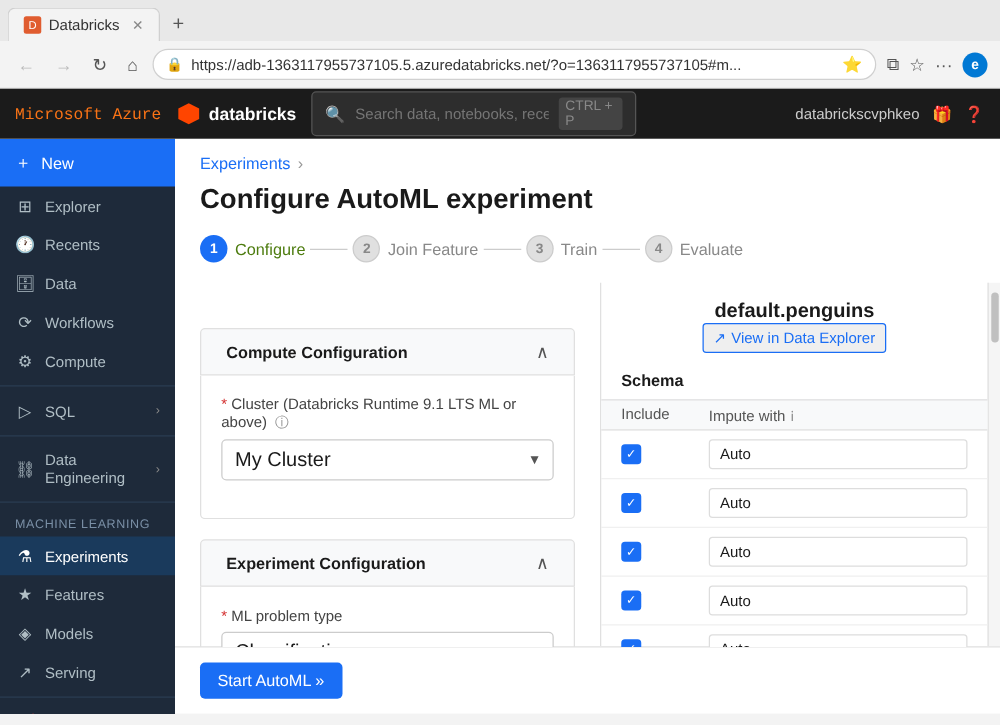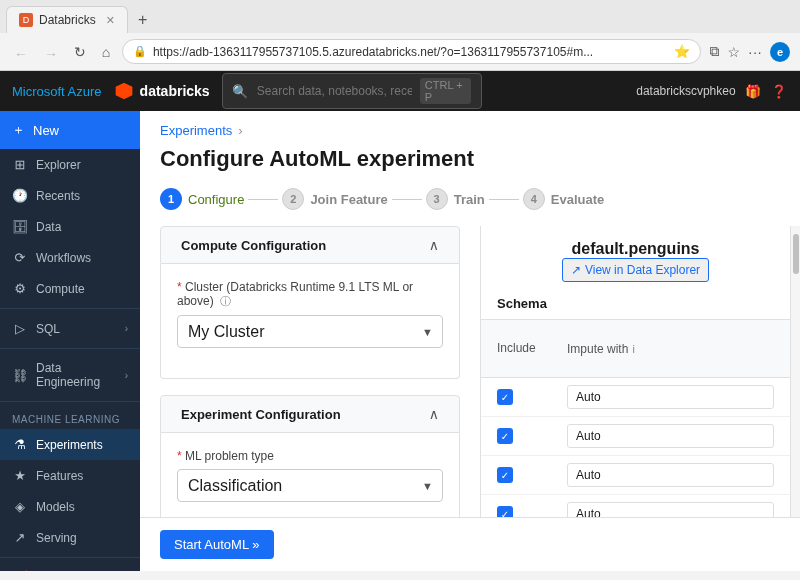--- a/index.html
+++ b/index.html
@@ -19,21 +19,21 @@
     .nav-btn.disabled { color: #bbb; }
     .address-bar { flex: 1; display: flex; align-items: center; background: white; border: 1px solid #d0d0d0; border-radius: 18px; padding: 4px 10px; gap: 6px; font-size: 12px; color: #333; }
     .address-bar .url-text { flex: 1; font-size: 12px; color: #333; overflow: hidden; text-overflow: ellipsis; white-space: nowrap; }
     .toolbar-icons { display: flex; gap: 8px; align-items: center; color: #555; font-size: 15px; }
 
     
     .app { display: flex; flex-direction: column; height: calc(580px - 80px); }
 
     
     .topbar { display: flex; align-items: center; gap: 12px; padding: 0 12px; background: #1b1b1b; height: 40px; flex-shrink: 0; }
-    .azure-logo { color: #0ea5e9; font-size: 13px; font-weight: 500; }
+    .azure-logo { color: #f97316; font-size: 13px; font-weight: 500; font-family: Liberation Mono, monospace; }
     .databricks-logo { display: flex; align-items: center; gap: 6px; color: white; font-size: 14px; font-weight: 600; }
     .db-icon { width: 20px; height: 20px; }
     .search-bar { display: flex; align-items: center; background: #2d2d2d; border: 1px solid #555; border-radius: 4px; padding: 4px 10px; gap: 8px; flex: 0 0 260px; }
     .search-bar input { background: transparent; border: none; color: #ccc; font-size: 12px; outline: none; width: 160px; }
     .search-shortcut { color: #888; font-size: 11px; background: #444; padding: 1px 5px; border-radius: 3px; }
     .topbar-right { margin-left: auto; display: flex; align-items: center; gap: 10px; color: #ccc; font-size: 13px; }
     .workspace-name { color: #ccc; font-size: 12px; margin-left: 28px; }
 
     
     .layout { display: flex; flex: 1; overflow: hidden; }
@@ -61,21 +61,21 @@
     .breadcrumb-sep { color: #999; }
     .page-title { font-size: 22px; font-weight: 600; color: #1a1a1a; padding: 4px 20px 16px; }
 
     
     .steps { display: flex; align-items: center; padding: 0 20px 16px; gap: 0; }
     .step { display: flex; align-items: center; gap: 6px; }
     .step-circle { width: 22px; height: 22px; border-radius: 50%; display: flex; align-items: center; justify-content: center; font-size: 11px; font-weight: 600; }
     .step-circle.active { background: #1a6ef5; color: white; }
     .step-circle.inactive { background: #e0e0e0; color: #888; border: 1px solid #ccc; }
     .step-label { font-size: 13px; color: #4d7c0f; }
-    .step-label.inactive { color: #888; font-weight: bold; }
+    .step-label.inactive { color: #888; }
     .step-line { width: 30px; height: 1px; background: #ccc; margin: 0 4px; }
     .section-header { display: flex; align-items: center; justify-content: space-between; padding: 10px 20px; background: #f8f9fa; border: 1px solid #e0e0e0; border-radius: 4px 4px 0 0; margin-bottom: 0; cursor: pointer; }
     .section-title { font-size: 13px; font-weight: 600; color: #1a1a1a; }
     .section-body { border: 1px solid #e0e0e0; border-top: none; padding: 16px; border-radius: 0 0 4px 4px; margin-bottom: 16px; }
     .collapse-icon { color: #555; font-size: 14px; }
 
     
     .field-label { font-size: 12px; color: #444; margin-bottom: 6px; }
     .field-label .required { color: #d32f2f; }
     .field-label .info-icon { color: #888; font-size: 11px; margin-left: 3px; cursor: help; }
@@ -89,21 +89,21 @@
     .btn-secondary { padding: 7px 14px; border: 1px solid #1a6ef5; border-radius: 4px; color: #1a6ef5; background: white; font-size: 13px; cursor: pointer; }
     .btn-primary { padding: 7px 14px; border: none; border-radius: 4px; color: white; background: #1a6ef5; font-size: 13px; cursor: pointer; font-weight: 500; display: flex; align-items: center; gap: 4px; }
 
     
     .panel-header { padding: 14px 16px; display: flex; align-items: center; justify-content: space-between; flex-direction: column; }
     .panel-title { font-size: 16px; font-weight: 600; color: #1a1a1a; }
     .view-explorer-btn { display: flex; align-items: center; gap: 4px; color: #1a6ef5; font-size: 12px; cursor: pointer; border: 1px solid #1a6ef5; border-radius: 3px; padding: 4px 8px; }
 
     .schema-label { font-size: 13px; font-weight: 600; padding: 0 16px 8px; color: #1a1a1a; }
     .schema-table { width: 100%; }
-    .schema-table-header { display: flex; padding: 21px 16px; background: #f8f9fa; border-top: 1px solid #e0e0e0; border-bottom: 1px solid #e0e0e0; }
+    .schema-table-header { display: flex; padding: 4px 16px; background: #f8f9fa; border-top: 1px solid #e0e0e0; border-bottom: 1px solid #e0e0e0; }
     .schema-col { font-size: 12px; color: #555; font-weight: 500; }
     .schema-col.include { width: 70px; }
     .schema-col.impute { flex: 1; display: flex; align-items: center; gap: 4px; }
 
     .schema-row { display: flex; align-items: center; padding: 7px 16px; border-bottom: 1px solid #f0f0f0; }
     .checkbox-cell { width: 70px; }
     .checkbox { width: 16px; height: 16px; border-radius: 3px; background: #1a6ef5; display: flex; align-items: center; justify-content: center; cursor: pointer; }
     .checkbox.checked { background: #1a6ef5; }
     .checkbox-tick { color: white; font-size: 10px; }
     .impute-cell { flex: 1; }
@@ -266,21 +266,21 @@
           <div class="step-circle inactive">
             <span>4</span>
           </div>
           <span class="step-label inactive">Evaluate</span>
         </div>
       </div>
 
       <div class="content-with-panel">
         <div class="content-left">
 
-          <div style="padding: 0 20px 0 20px;">
+          <div style="padding: 0 20px 0 20px; margin-top: 36px;">
             <div class="section-header">
               <span class="section-title">Compute Configuration</span>
               <span class="collapse-icon">∧</span>
             </div>
             <div class="section-body">
               <div class="field-group">
                 <div class="field-label">
                   <span class="required">* </span>
                   <span>Cluster (Databricks Runtime 9.1 LTS ML or above)</span>
                   <span class="info-icon">ⓘ</span>

